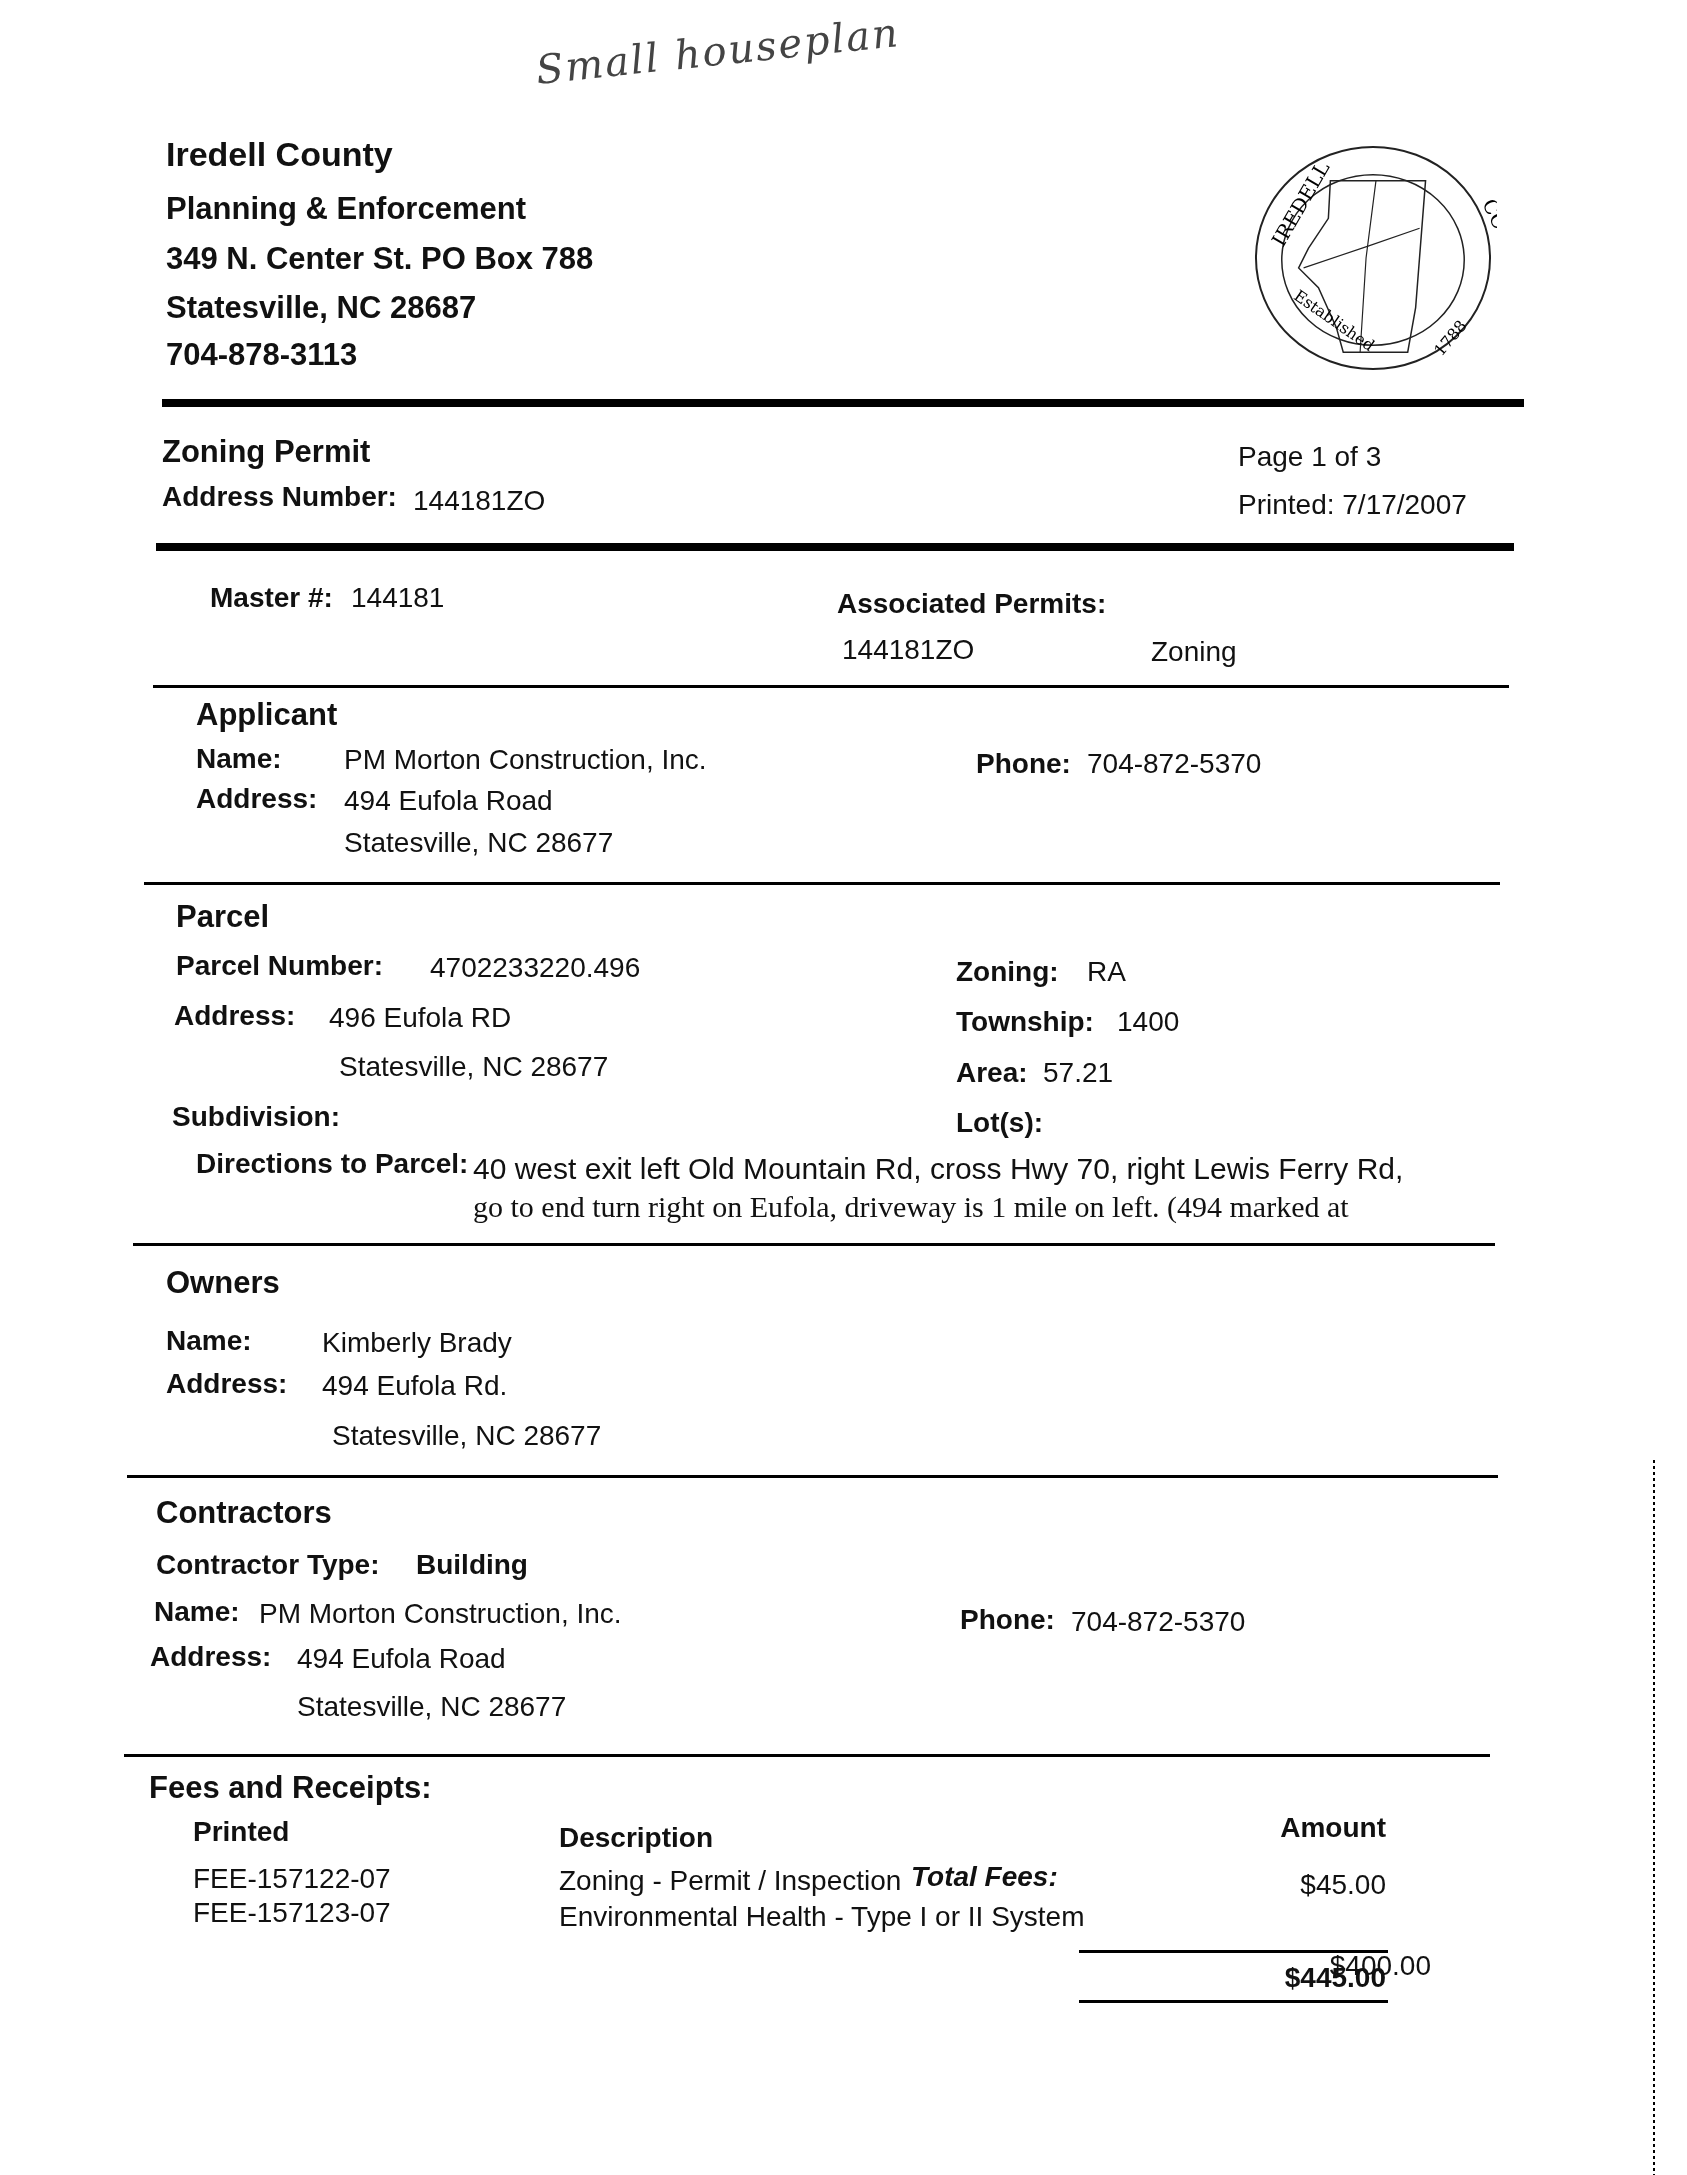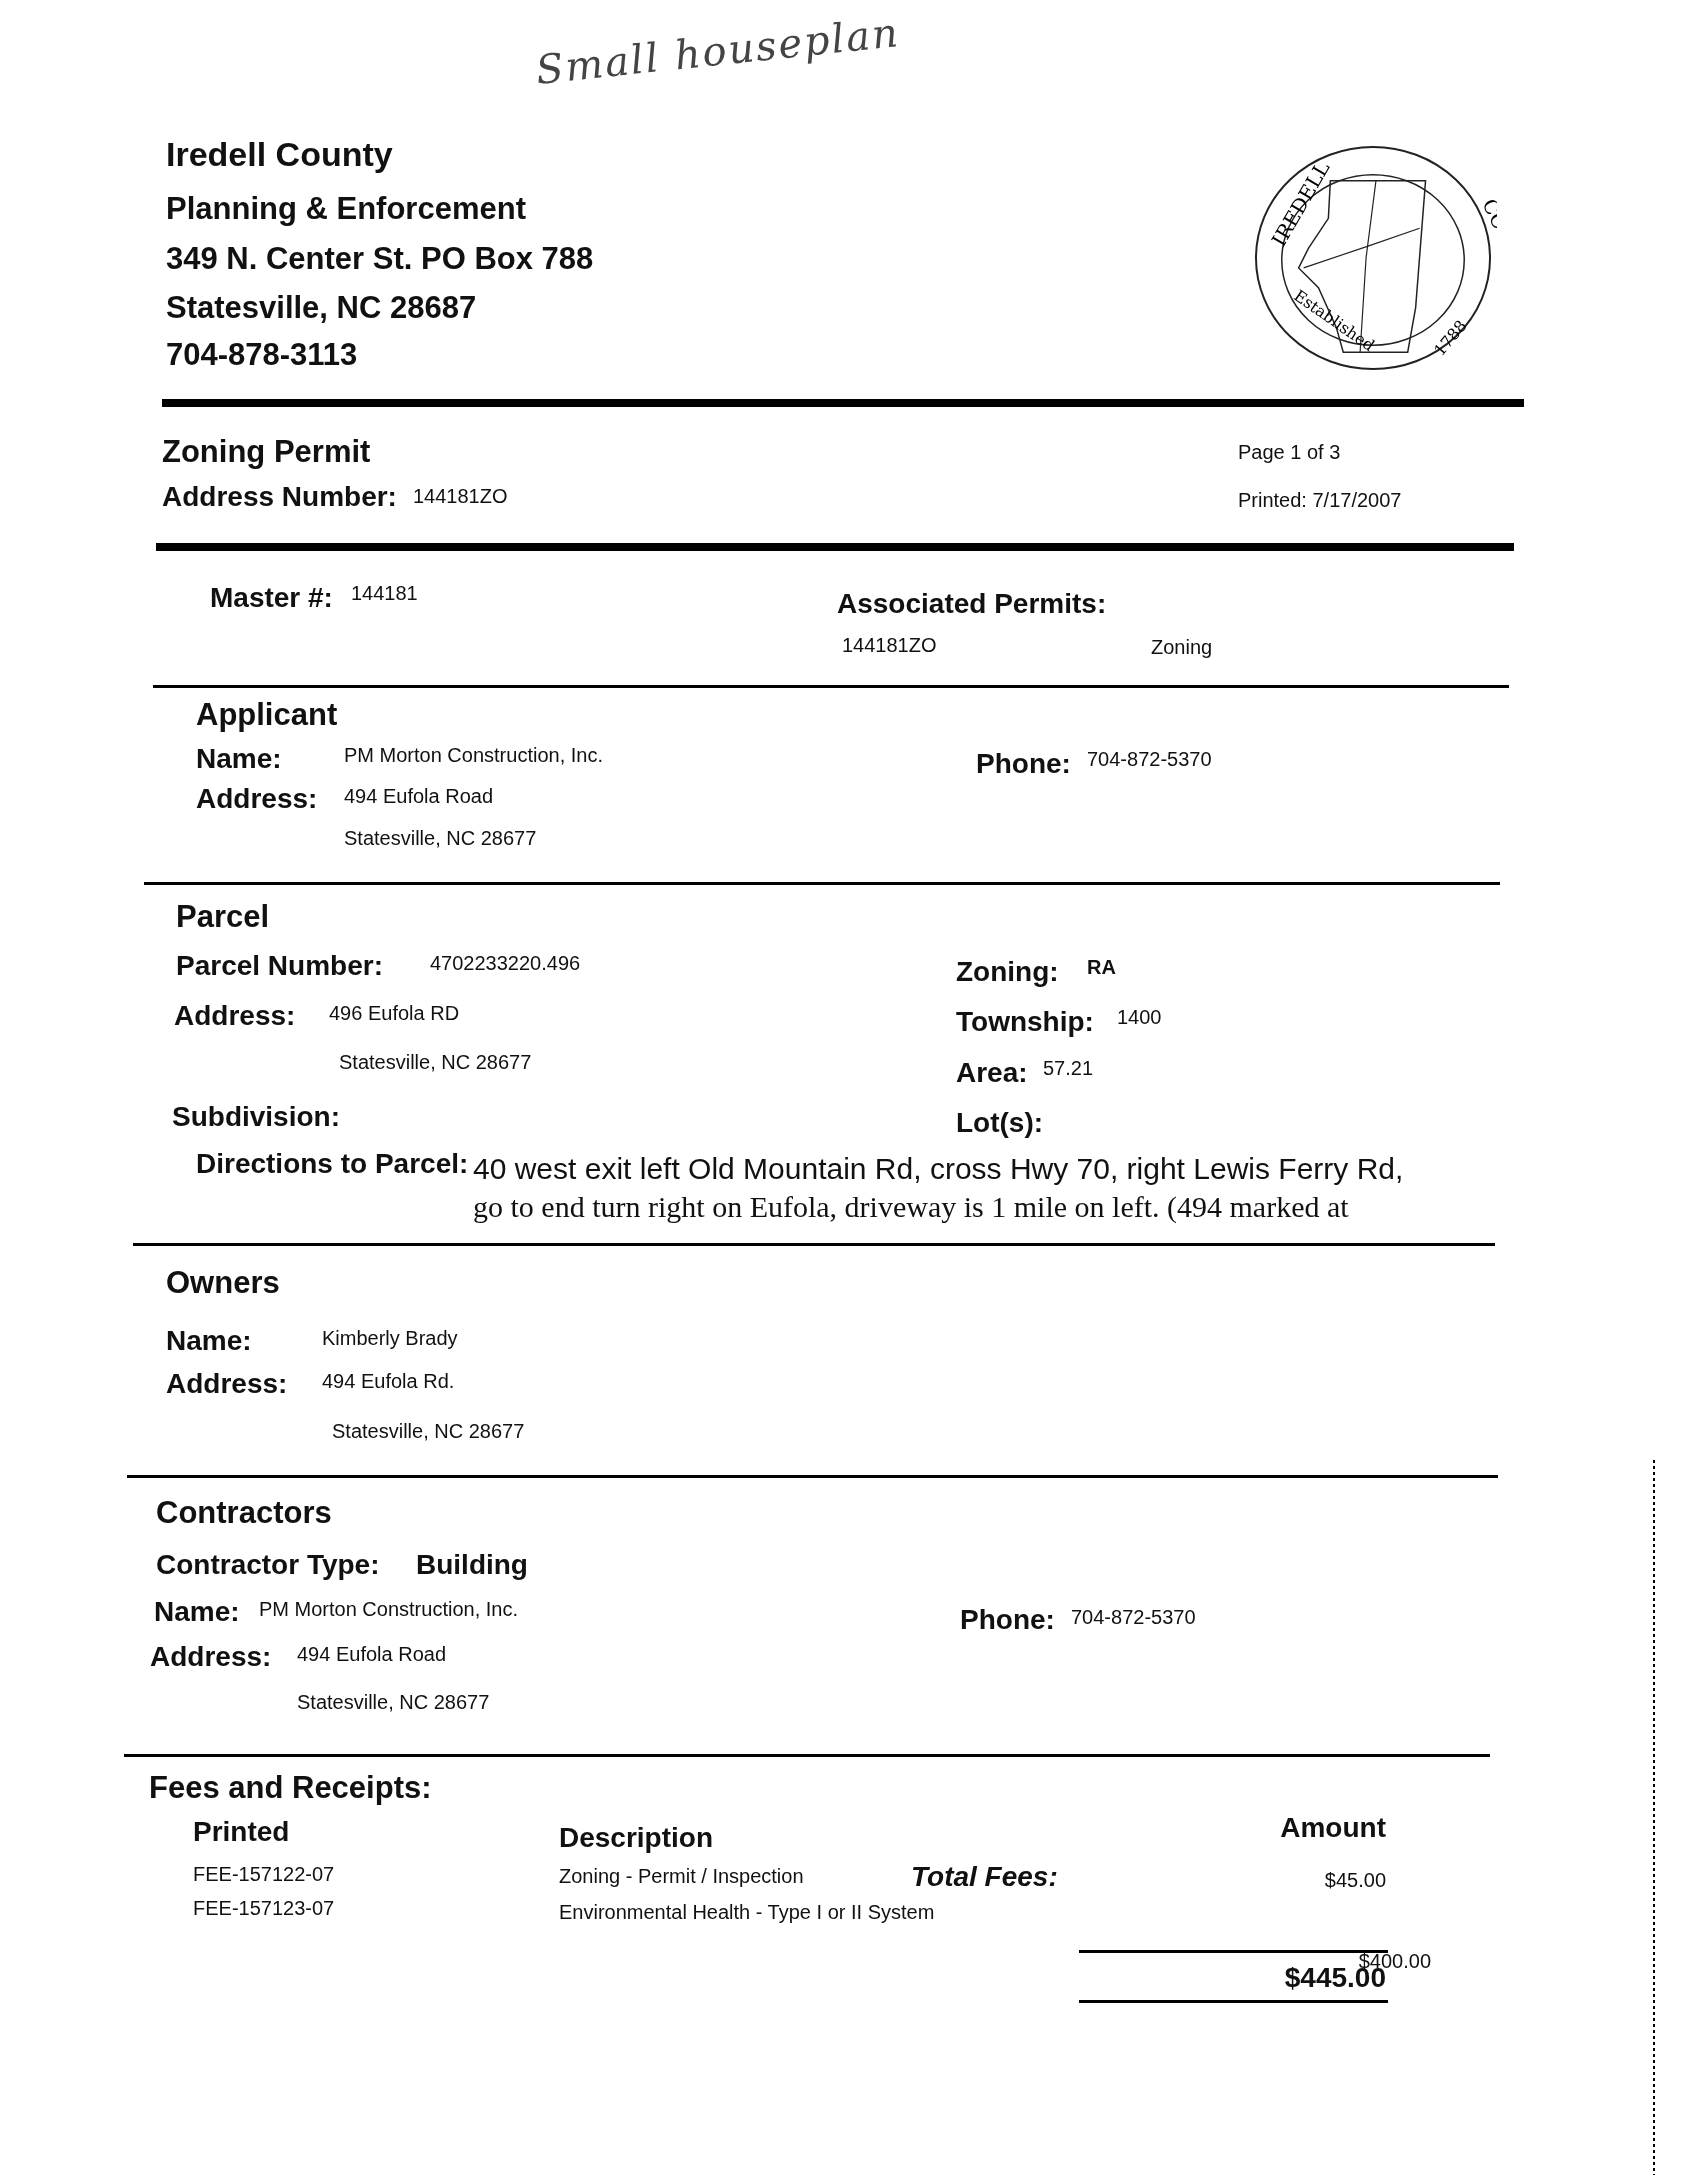--- a/index.html
+++ b/index.html
@@ -4,21 +4,21 @@
   <style>
     html, body { margin:0; padding:0; background:#fff; }
     body { width:1687px; height:2175px; position:relative; overflow:hidden;
       font-family:"Liberation Sans", sans-serif; color:#111; }
     .abs { position:absolute; white-space:nowrap; }
     .hand { font-family:"DejaVu Serif", serif; font-style:italic; color:#444; font-size:40px; letter-spacing:2px; }
     .hdr { font-weight:bold; font-size:34px; }
     .hsub { font-weight:bold; font-size:31px; }
     .sec { font-weight:bold; font-size:31px; }
     .lbl { font-weight:bold; font-size:28px; }
-    .val { font-size:20px; }
+    .val { font-size:28px; }
     .rule { position:absolute; background:#000; }
     .thick { height:8px; }
     .thin { height:3px; }
     .seal { position:absolute; left:1249px; top:139px; width:248px; height:238px; }
     .right { text-align:right; }
     .edge { position:absolute; left:1653px; top:1460px; width:2px; height:715px;
       background:repeating-linear-gradient(#000 0 3px, transparent 3px 6px); }
   </style>
 </head>
 <body>
@@ -75,21 +75,21 @@
 <div class="rule thin" style="left:144px; top:882px; width:1356px;"></div>
 
 <div class="abs sec" style="left:176px; top:899px;">Parcel</div>
 <div class="abs lbl" style="left:176px; top:950px;">Parcel Number:</div>
 <div class="abs val" style="left:430px; top:952px;">4702233220.496</div>
 <div class="abs lbl" style="left:174px; top:1000px;">Address:</div>
 <div class="abs val" style="left:329px; top:1002px;">496 Eufola RD</div>
 <div class="abs val" style="left:339px; top:1051px;">Statesville, NC 28677</div>
 <div class="abs lbl" style="left:172px; top:1101px;">Subdivision:</div>
 <div class="abs lbl" style="left:956px; top:956px;">Zoning:</div>
-<div class="abs val" style="left:1087px; top:956px;font-weight:bold;">RA</div>
+<div class="abs val" style="left:1087px; top:956px;">RA</div>
 <div class="abs lbl" style="left:956px; top:1006px;">Township:</div>
 <div class="abs val" style="left:1117px; top:1006px;">1400</div>
 <div class="abs lbl" style="left:956px; top:1057px;">Area:</div>
 <div class="abs val" style="left:1043px; top:1057px;">57.21</div>
 <div class="abs lbl" style="left:956px; top:1107px;">Lot(s):</div>
 <div class="abs lbl" style="left:172px; top:1148px;margin-left:24px;">Directions to Parcel:</div>
 <div class="abs val" style="left:473px; top:1152px; font-size:30px;">40 west exit left Old Mountain Rd, cross Hwy 70, right Lewis Ferry Rd,</div>
 <div class="abs val" style="left:473px; top:1190px; font-size:30px;font-family:Liberation Serif, serif;">go to end turn right on Eufola, driveway is 1 mile on left.  (494 marked at</div>
 
 <div class="rule thin" style="left:133px; top:1243px; width:1362px;"></div>

